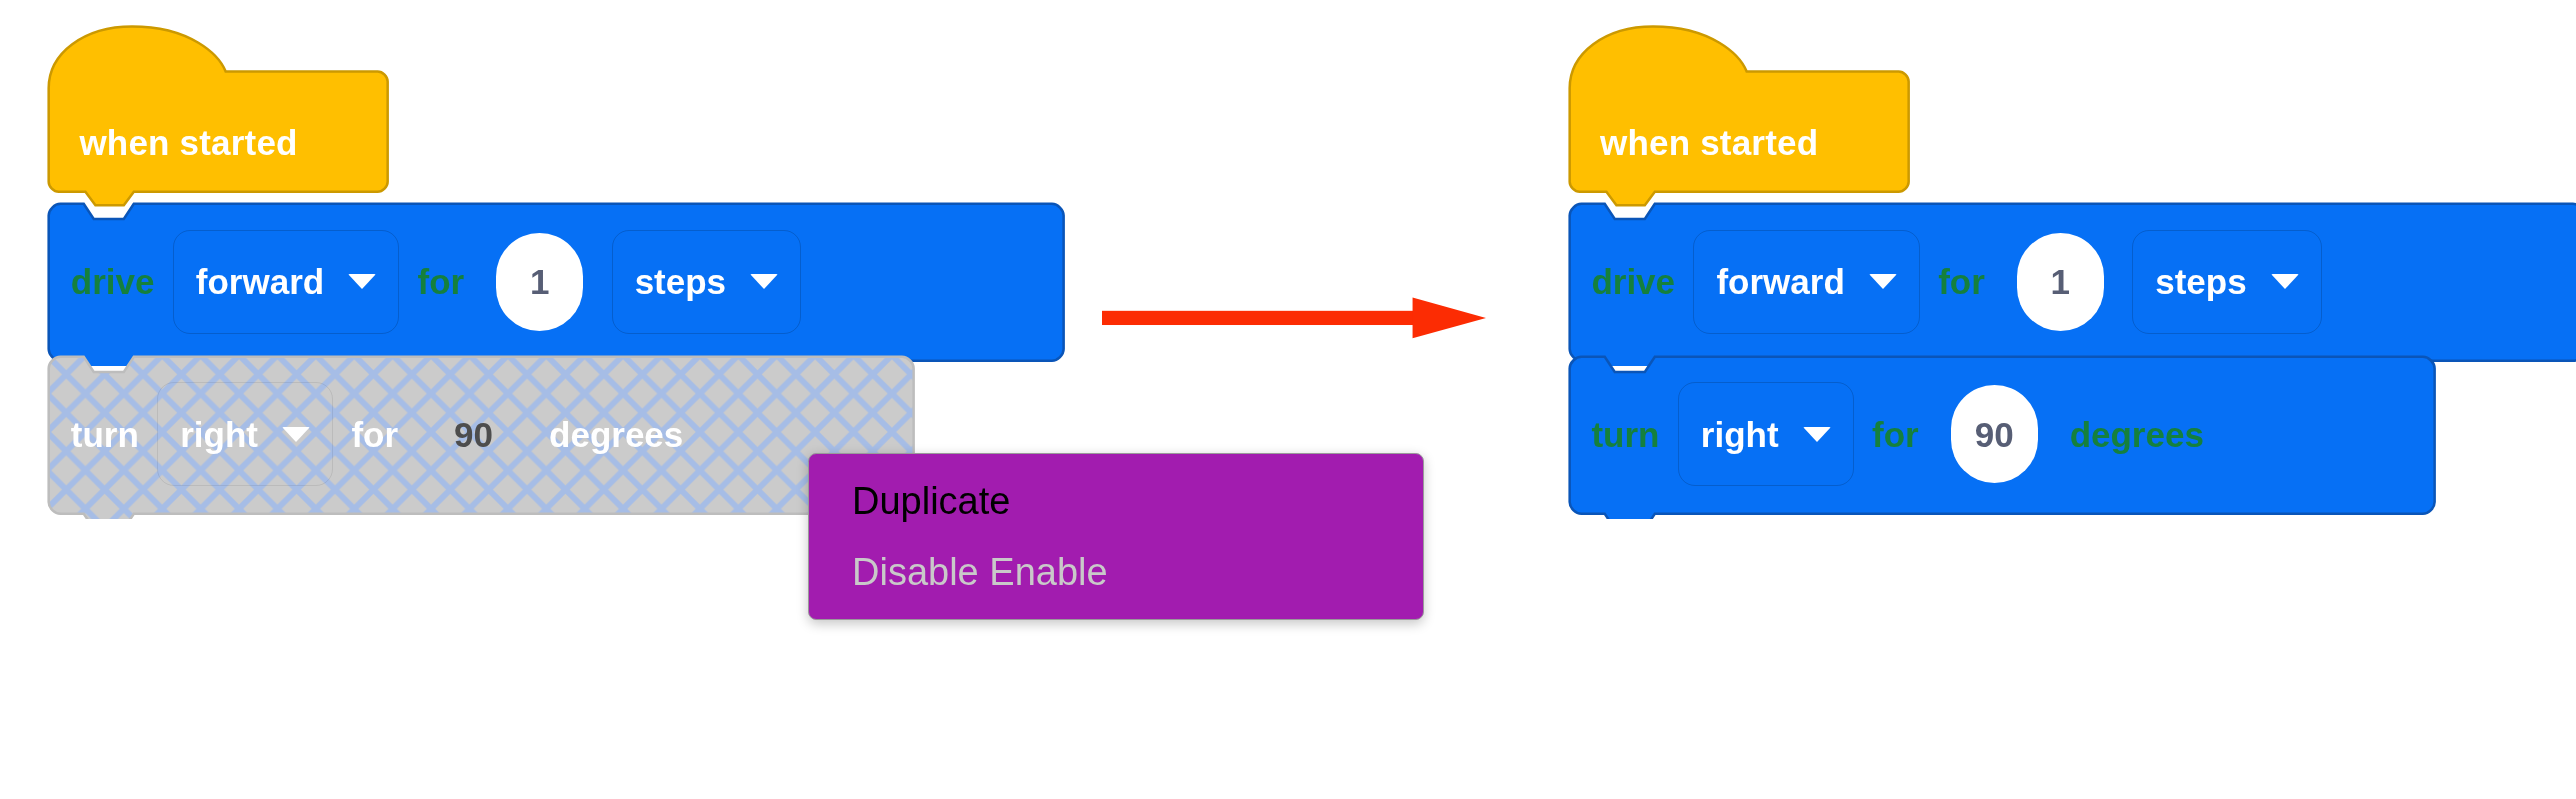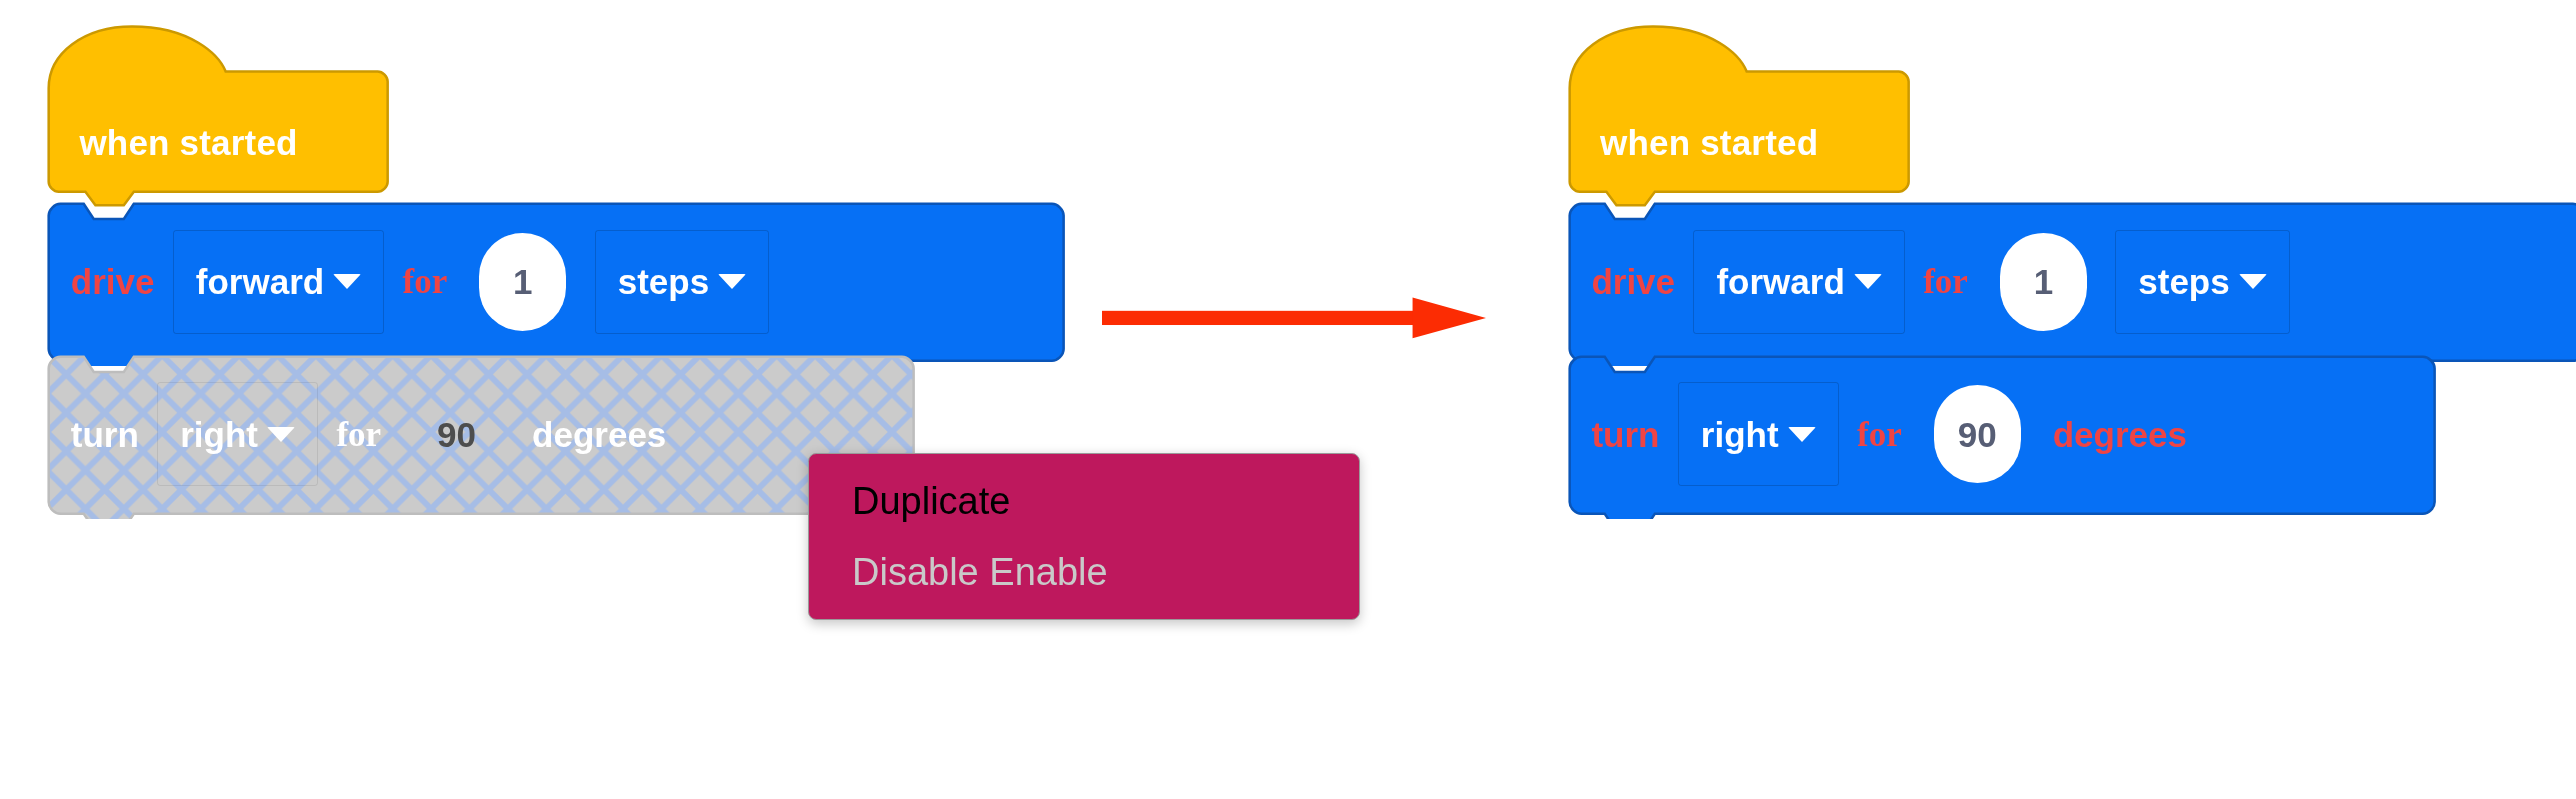--- a/index.html
+++ b/index.html
@@ -73,36 +73,36 @@
     height: 149px;
     display: flex;
     align-items: center;
     padding-left: 23.4px;
     gap: 0;
     box-sizing: border-box;
   }
   .cmd-text {
     font-size: 35px;
     font-weight: bold;
-    color: #ef4444;
+    color: #15803d;
     white-space: nowrap;
     line-height: 1;
   }
   .cmd-text.gap-l  { margin-left: 22px; }
-  .cmd-text.gap-r  { margin-right: 22px; font-family: Liberation Serif, serif; }
+  .cmd-text.gap-r  { margin-right: 22px; }
 
   
   .dropdown {
     display: flex;
     align-items: center;
-    gap: 9px;
+    gap: 24px;
     height: 104px;
     padding: 0 22px;
     margin: 0 18.4px;
-    border-radius: 3px;
+    border-radius: 17px;
     border: 1.7px solid rgba(0,0,0,0.16);
     box-sizing: border-box;
     white-space: nowrap;
   }
   .dropdown .dd-label {
     font-size: 35px;
     font-weight: bold;
     color: #ffffff;
     line-height: 1;
   }
@@ -150,22 +150,22 @@
     top: 294px;
     width: 384px;
     height: 47px;
   }
 
   
   .ctx-menu {
     position: absolute;
     left: 808px;
     top: 453px;
-    width: 552px;
-    background: #be185d;
+    width: 616px;
+    background: #a21caf;
     border: 1.7px solid #9a9a9a;
     border-radius: 8.3px;
     box-shadow: 0 3.3px 11.7px rgba(0,0,0,0.22);
     box-sizing: border-box;
     padding: 11.7px 0 11.7px 0;
   }
   .ctx-item {
     height: 71px;
     display: flex;
     align-items: center;

